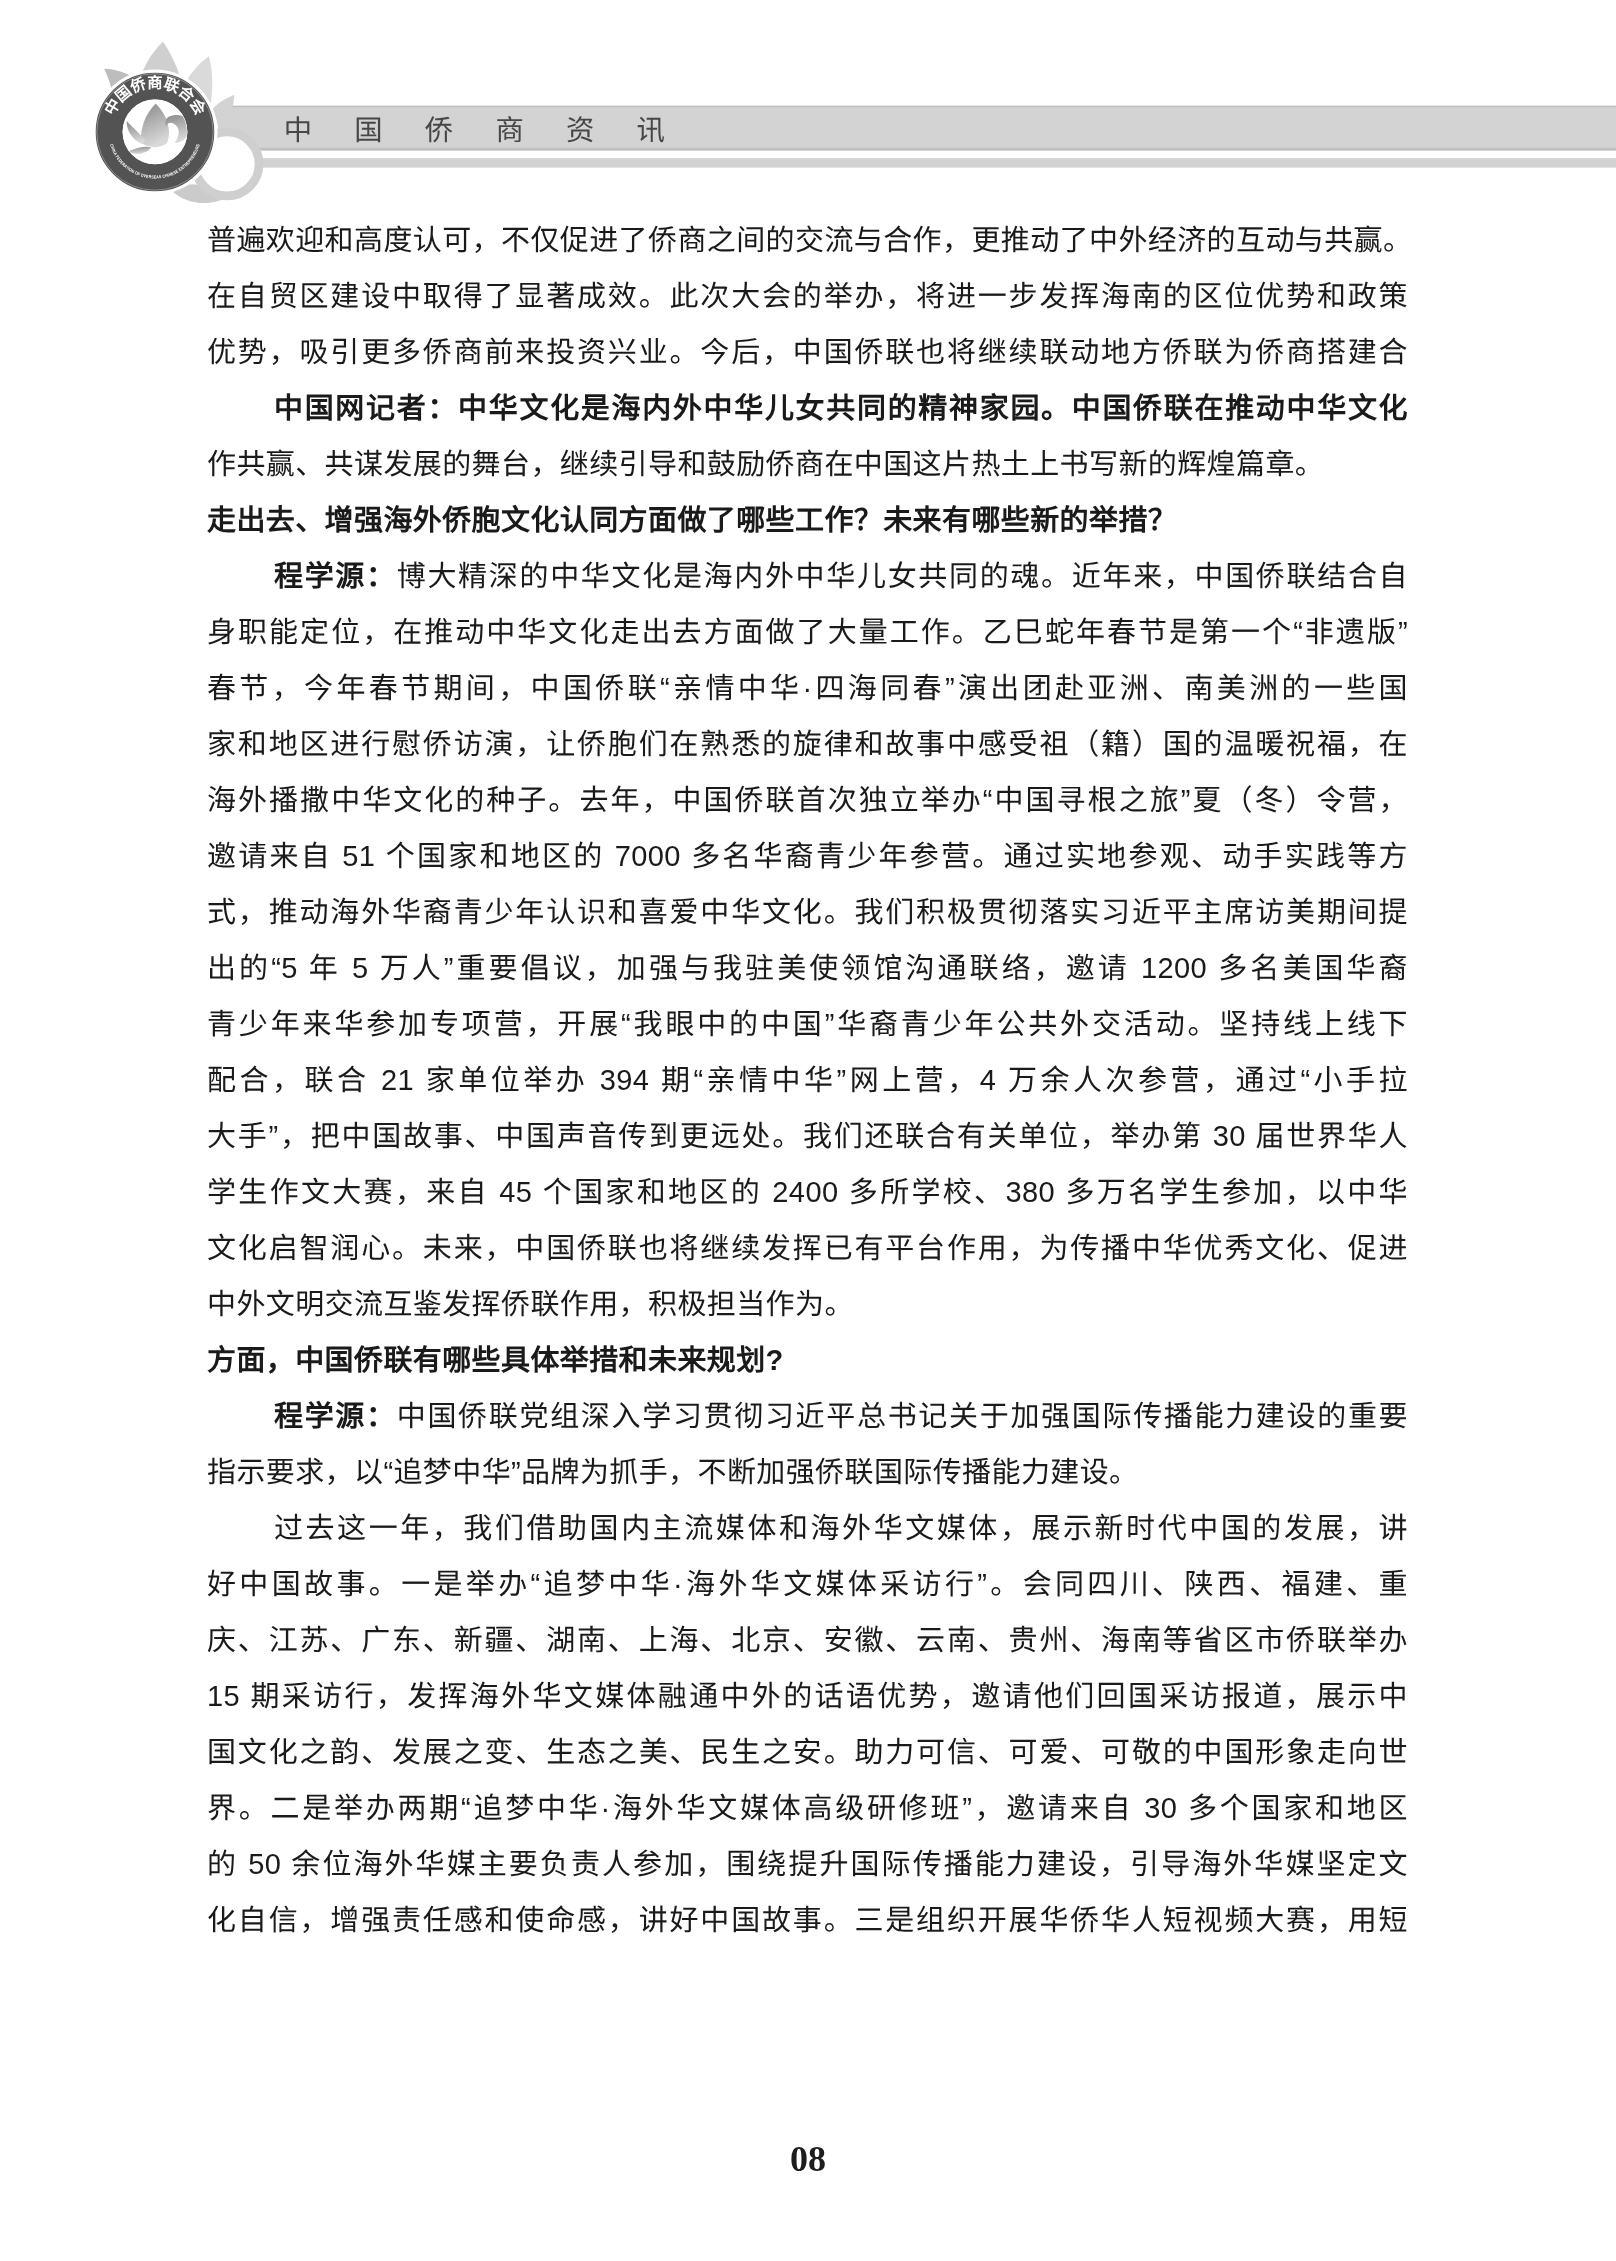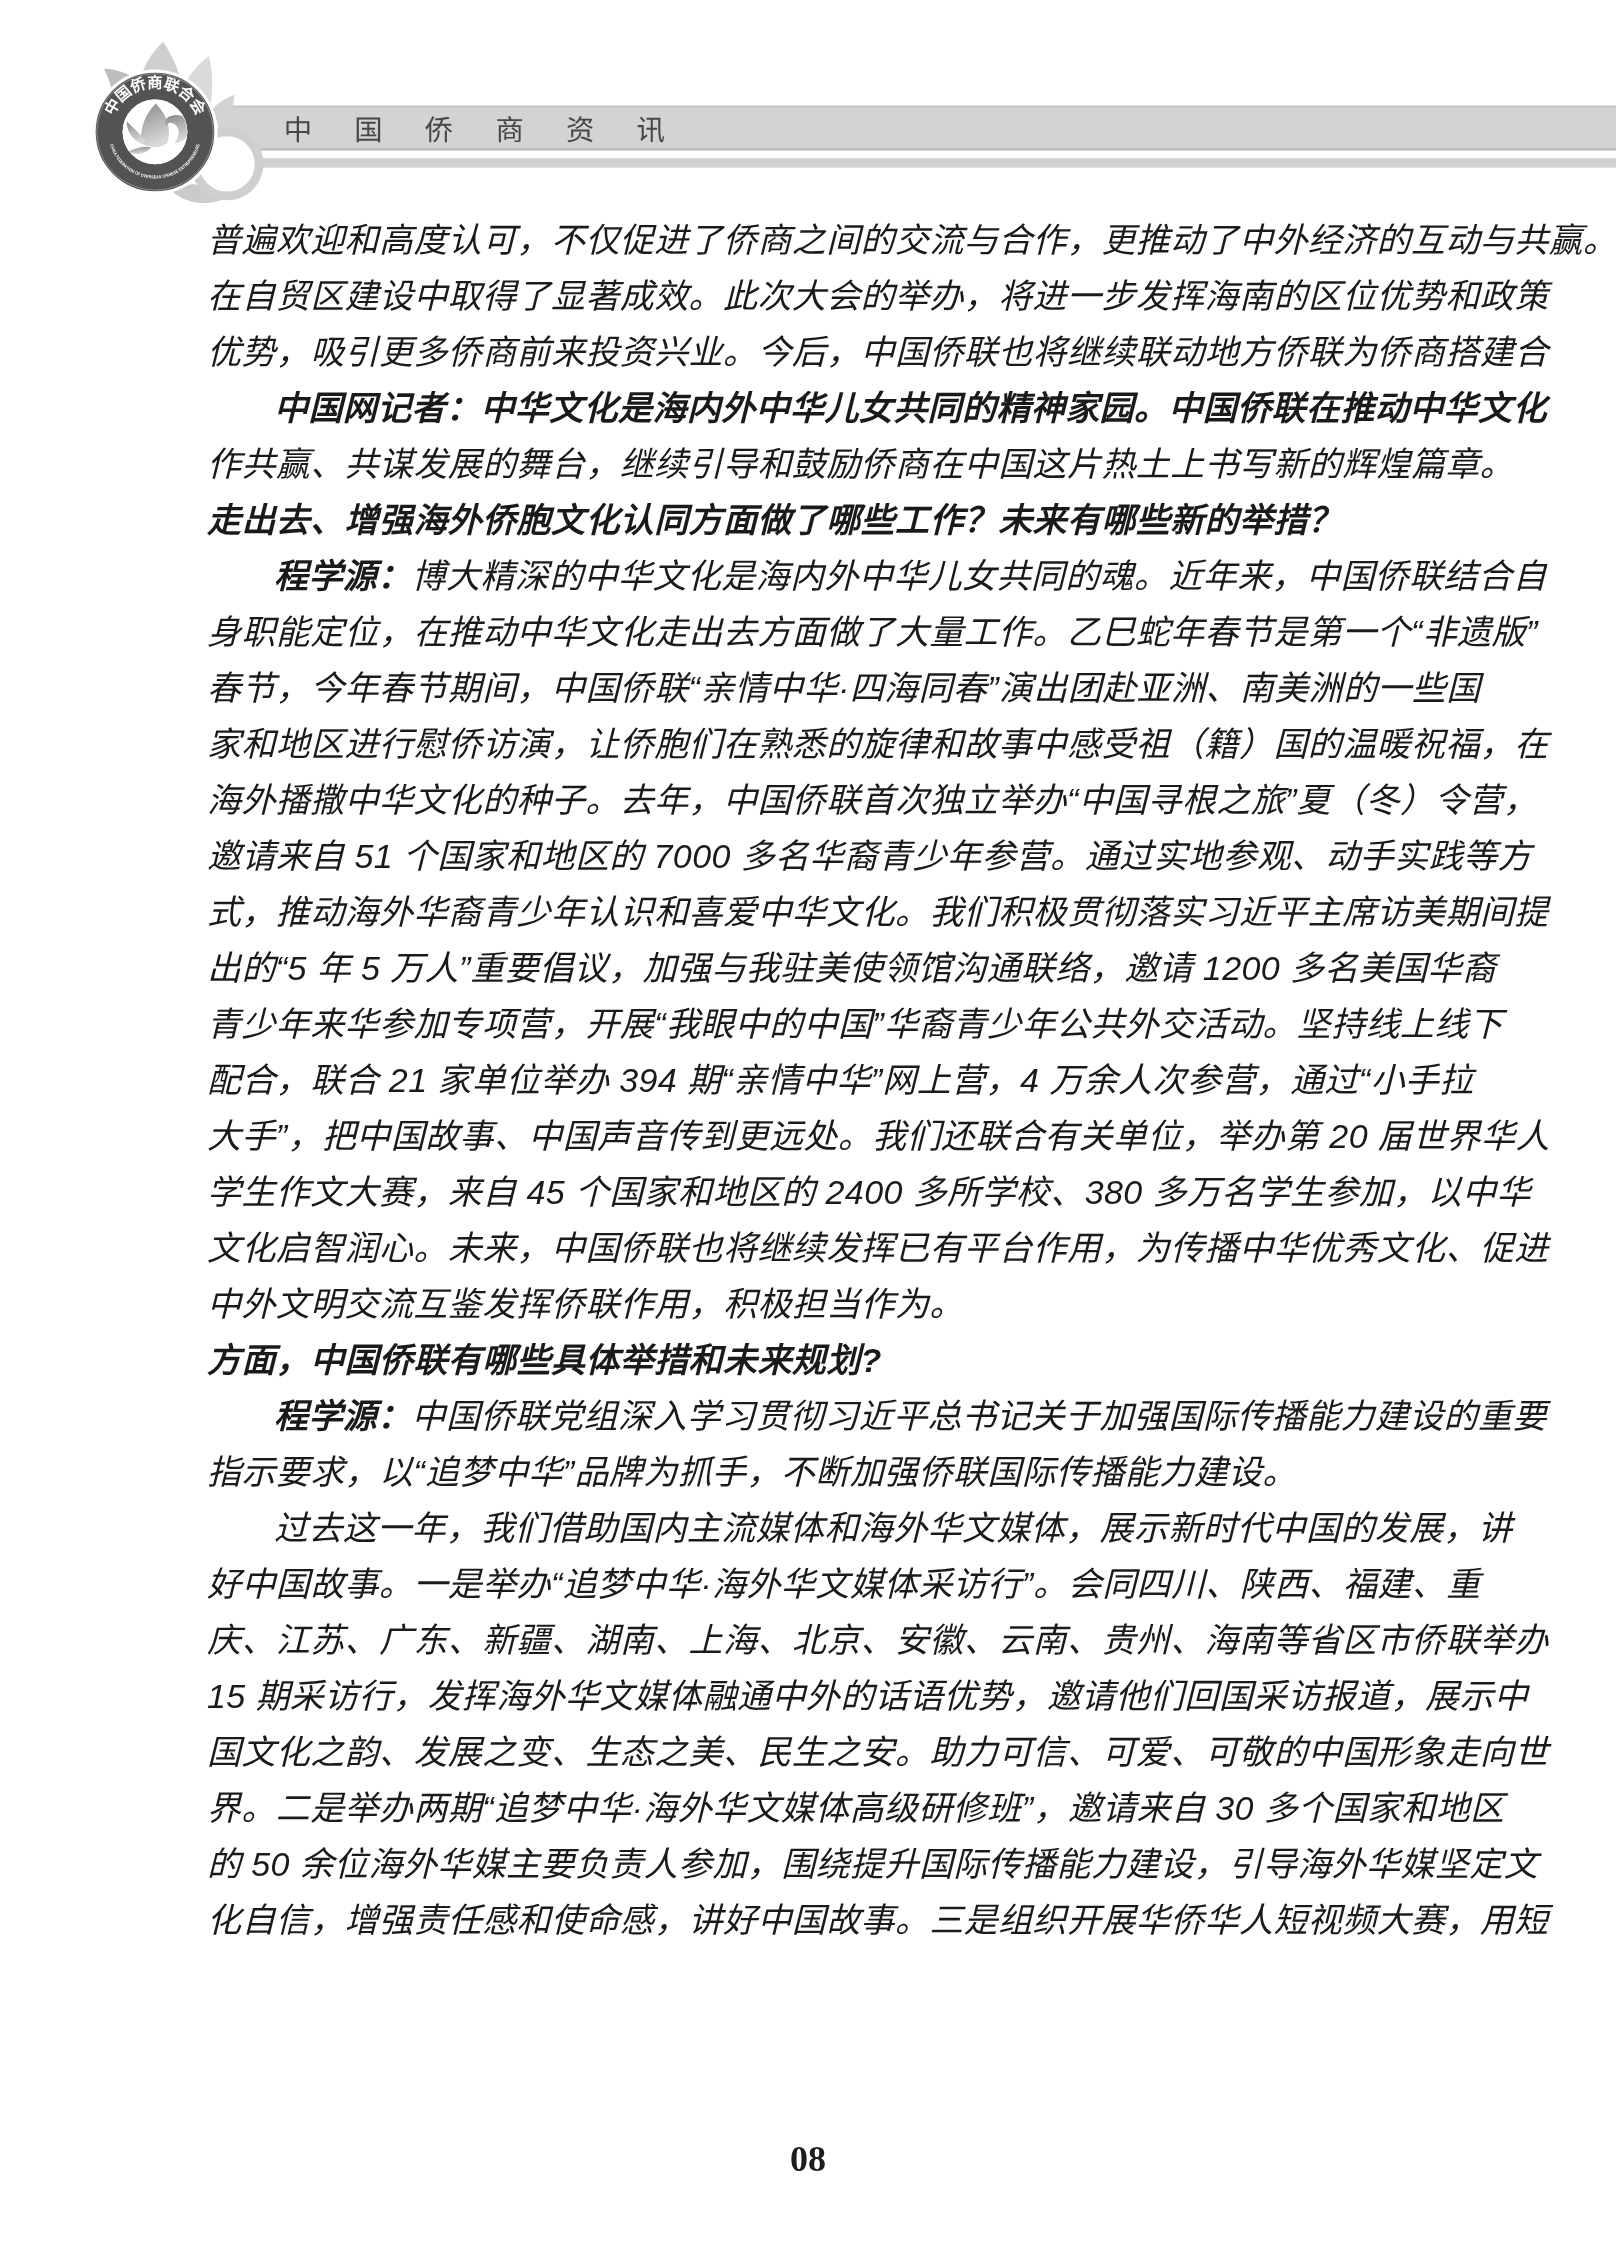--- a/index.html
+++ b/index.html
@@ -14,27 +14,26 @@
   .masthead{position:absolute;left:0;top:0;width:1616px;height:277px;}
   
   .article{
     position:absolute;
     left:207px;top:212px;width:1201px;
     color:#1a1a1a;
   }
   .line{
     height:56px;
     line-height:56px;
-    font-size:34px;
+    font-size:29px;
     letter-spacing:0.4px;
     text-align:justify;
     text-align-last:justify;
     white-space:nowrap;
     font-weight:300;
-    font-style:italic;
   }
   .line.indent{text-indent:67px;}
   .line.para-end{text-align-last:left;}
   .line.bold{font-weight:700;}
   .line b{font-weight:700;}
   
   .page-number{
     position:absolute;
     left:0;right:0;top:2138px;
     text-align:center;
@@ -115,21 +114,21 @@
       <div class="line indent"><b>程学源：</b>博大精深的中华文化是海内外中华儿女共同的魂。近年来，中国侨联结合自</div>
       <div class="line">身职能定位，在推动中华文化走出去方面做了大量工作。乙巳蛇年春节是第一个“非遗版”</div>
       <div class="line">春节，今年春节期间，中国侨联“亲情中华·四海同春”演出团赴亚洲、南美洲的一些国</div>
       <div class="line">家和地区进行慰侨访演，让侨胞们在熟悉的旋律和故事中感受祖（籍）国的温暖祝福，在</div>
       <div class="line">海外播撒中华文化的种子。去年，中国侨联首次独立举办“中国寻根之旅”夏（冬）令营，</div>
       <div class="line">邀请来自 51 个国家和地区的 7000 多名华裔青少年参营。通过实地参观、动手实践等方</div>
       <div class="line">式，推动海外华裔青少年认识和喜爱中华文化。我们积极贯彻落实习近平主席访美期间提</div>
       <div class="line">出的“5 年 5 万人”重要倡议，加强与我驻美使领馆沟通联络，邀请 1200 多名美国华裔</div>
       <div class="line">青少年来华参加专项营，开展“我眼中的中国”华裔青少年公共外交活动。坚持线上线下</div>
       <div class="line">配合，联合 21 家单位举办 394 期“亲情中华”网上营，4 万余人次参营，通过“小手拉</div>
-      <div class="line">大手”，把中国故事、中国声音传到更远处。我们还联合有关单位，举办第 20 届世界华人</div>
+      <div class="line">大手”，把中国故事、中国声音传到更远处。我们还联合有关单位，举办第 30 届世界华人</div>
       <div class="line">学生作文大赛，来自 45 个国家和地区的 2400 多所学校、380 多万名学生参加，以中华</div>
       <div class="line">文化启智润心。未来，中国侨联也将继续发挥已有平台作用，为传播中华优秀文化、促进</div>
       <div class="line para-end">中外文明交流互鉴发挥侨联作用，积极担当作为。</div>
       <div class="line para-end bold">方面，中国侨联有哪些具体举措和未来规划?</div>
       <div class="line indent"><b>程学源：</b>中国侨联党组深入学习贯彻习近平总书记关于加强国际传播能力建设的重要</div>
       <div class="line para-end">指示要求，以“追梦中华”品牌为抓手，不断加强侨联国际传播能力建设。</div>
       <div class="line indent">过去这一年，我们借助国内主流媒体和海外华文媒体，展示新时代中国的发展，讲</div>
       <div class="line">好中国故事。一是举办“追梦中华·海外华文媒体采访行”。会同四川、陕西、福建、重</div>
       <div class="line">庆、江苏、广东、新疆、湖南、上海、北京、安徽、云南、贵州、海南等省区市侨联举办</div>
       <div class="line">15 期采访行，发挥海外华文媒体融通中外的话语优势，邀请他们回国采访报道，展示中</div>

